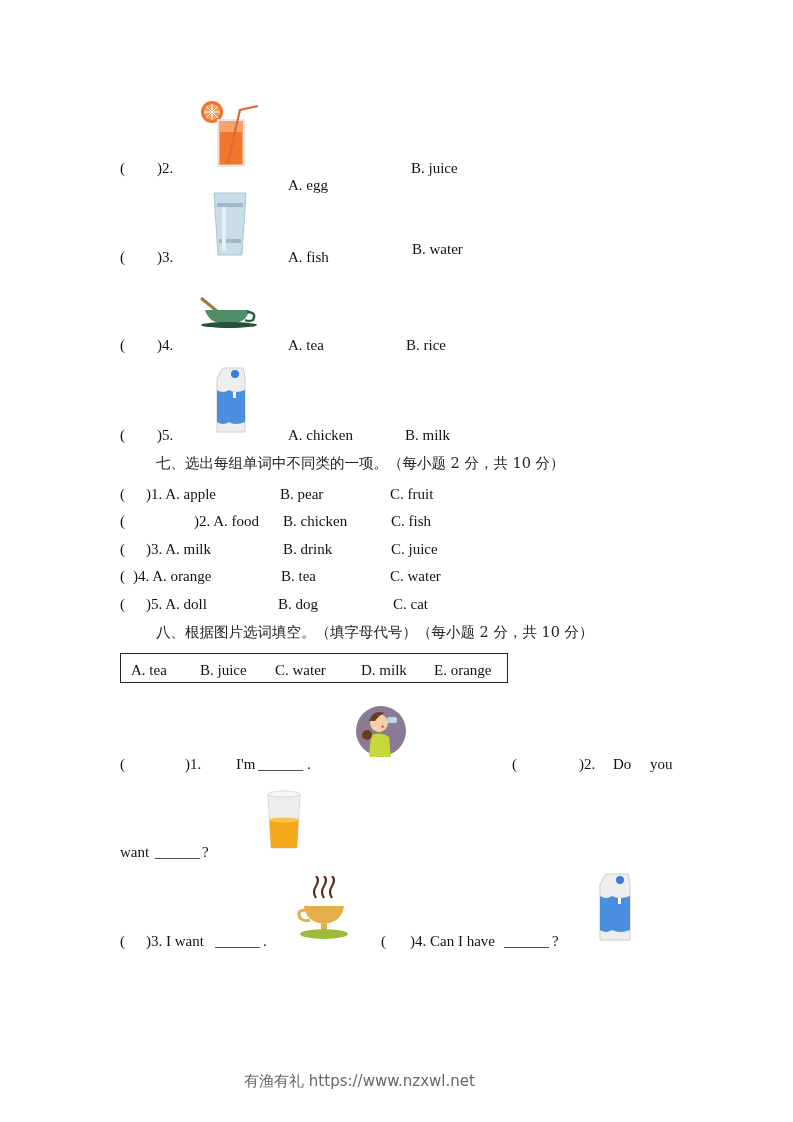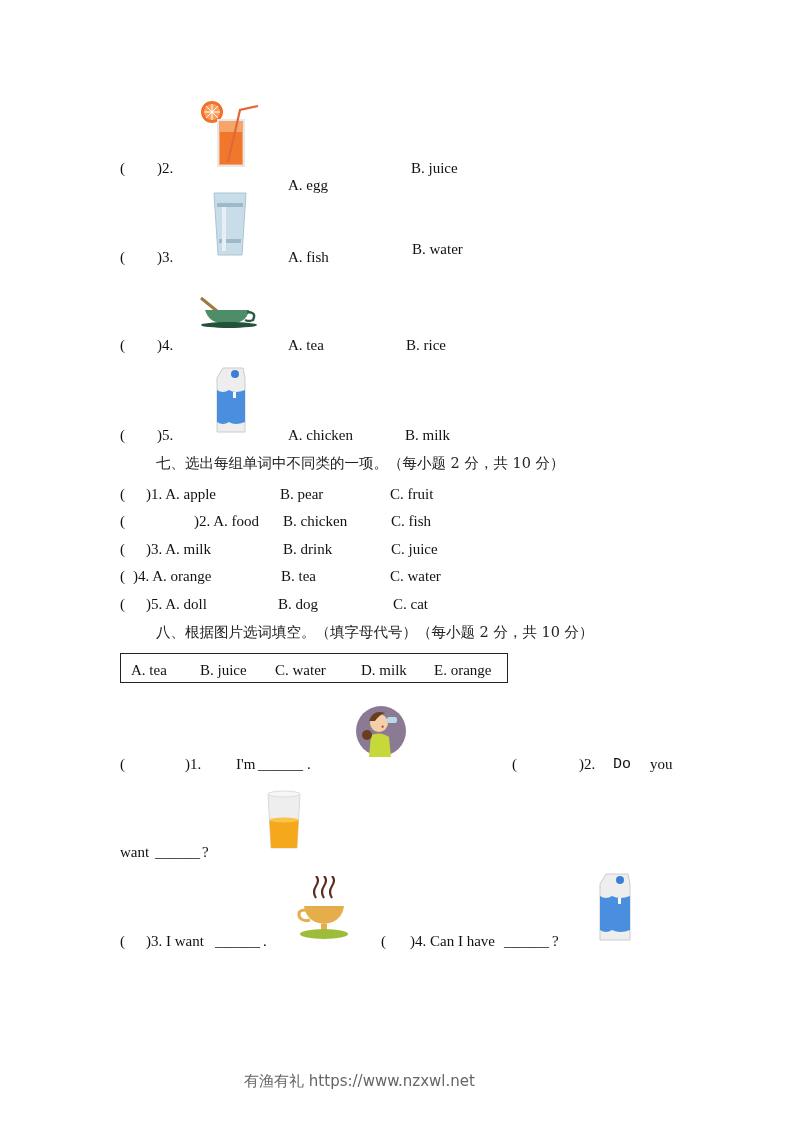--- a/index.html
+++ b/index.html
@@ -122,21 +122,21 @@
   </svg>
 </div>
 <span class="abs" style="left:120px;top:757px;">(</span>
 <span class="abs" style="left:185px;top:757px;">)1.</span>
 <span class="abs" style="left:236px;top:757px;">I'm</span>
 <span class="abs" style="left:258px;top:757px;">______</span>
 <span class="abs" style="left:307px;top:757px;">.</span>
 
 <span class="abs" style="left:512px;top:757px;">(</span>
 <span class="abs" style="left:579px;top:757px;">)2.</span>
-<span class="abs" style="left:613px;top:757px;font-family:Liberation Mono, monospace;">Do</span>
+<span class="abs" style="left:613px;top:757px;">Do</span>
 <span class="abs" style="left:650px;top:757px;">you</span>
 <div class="pic" style="left:266px;top:790px;width:36px;height:60px;">
   <svg width="36" height="60" viewBox="0 0 36 60">
     <path d="M2 4 H34 L31 58 H5 Z" fill="#eeeeee" stroke="#d8d8d8" stroke-width="1"></path>
     <ellipse cx="18" cy="4" rx="16" ry="3" fill="#f7f7f7" stroke="#ddd"></ellipse>
     <path d="M3.5 30 H32.5 L31 58 H5 Z" fill="#f5a81c"></path>
     <ellipse cx="18" cy="30" rx="14.5" ry="2.5" fill="#fbc34a"></ellipse>
   </svg>
 </div>
 <span class="abs" style="left:120px;top:845px;">want</span>

